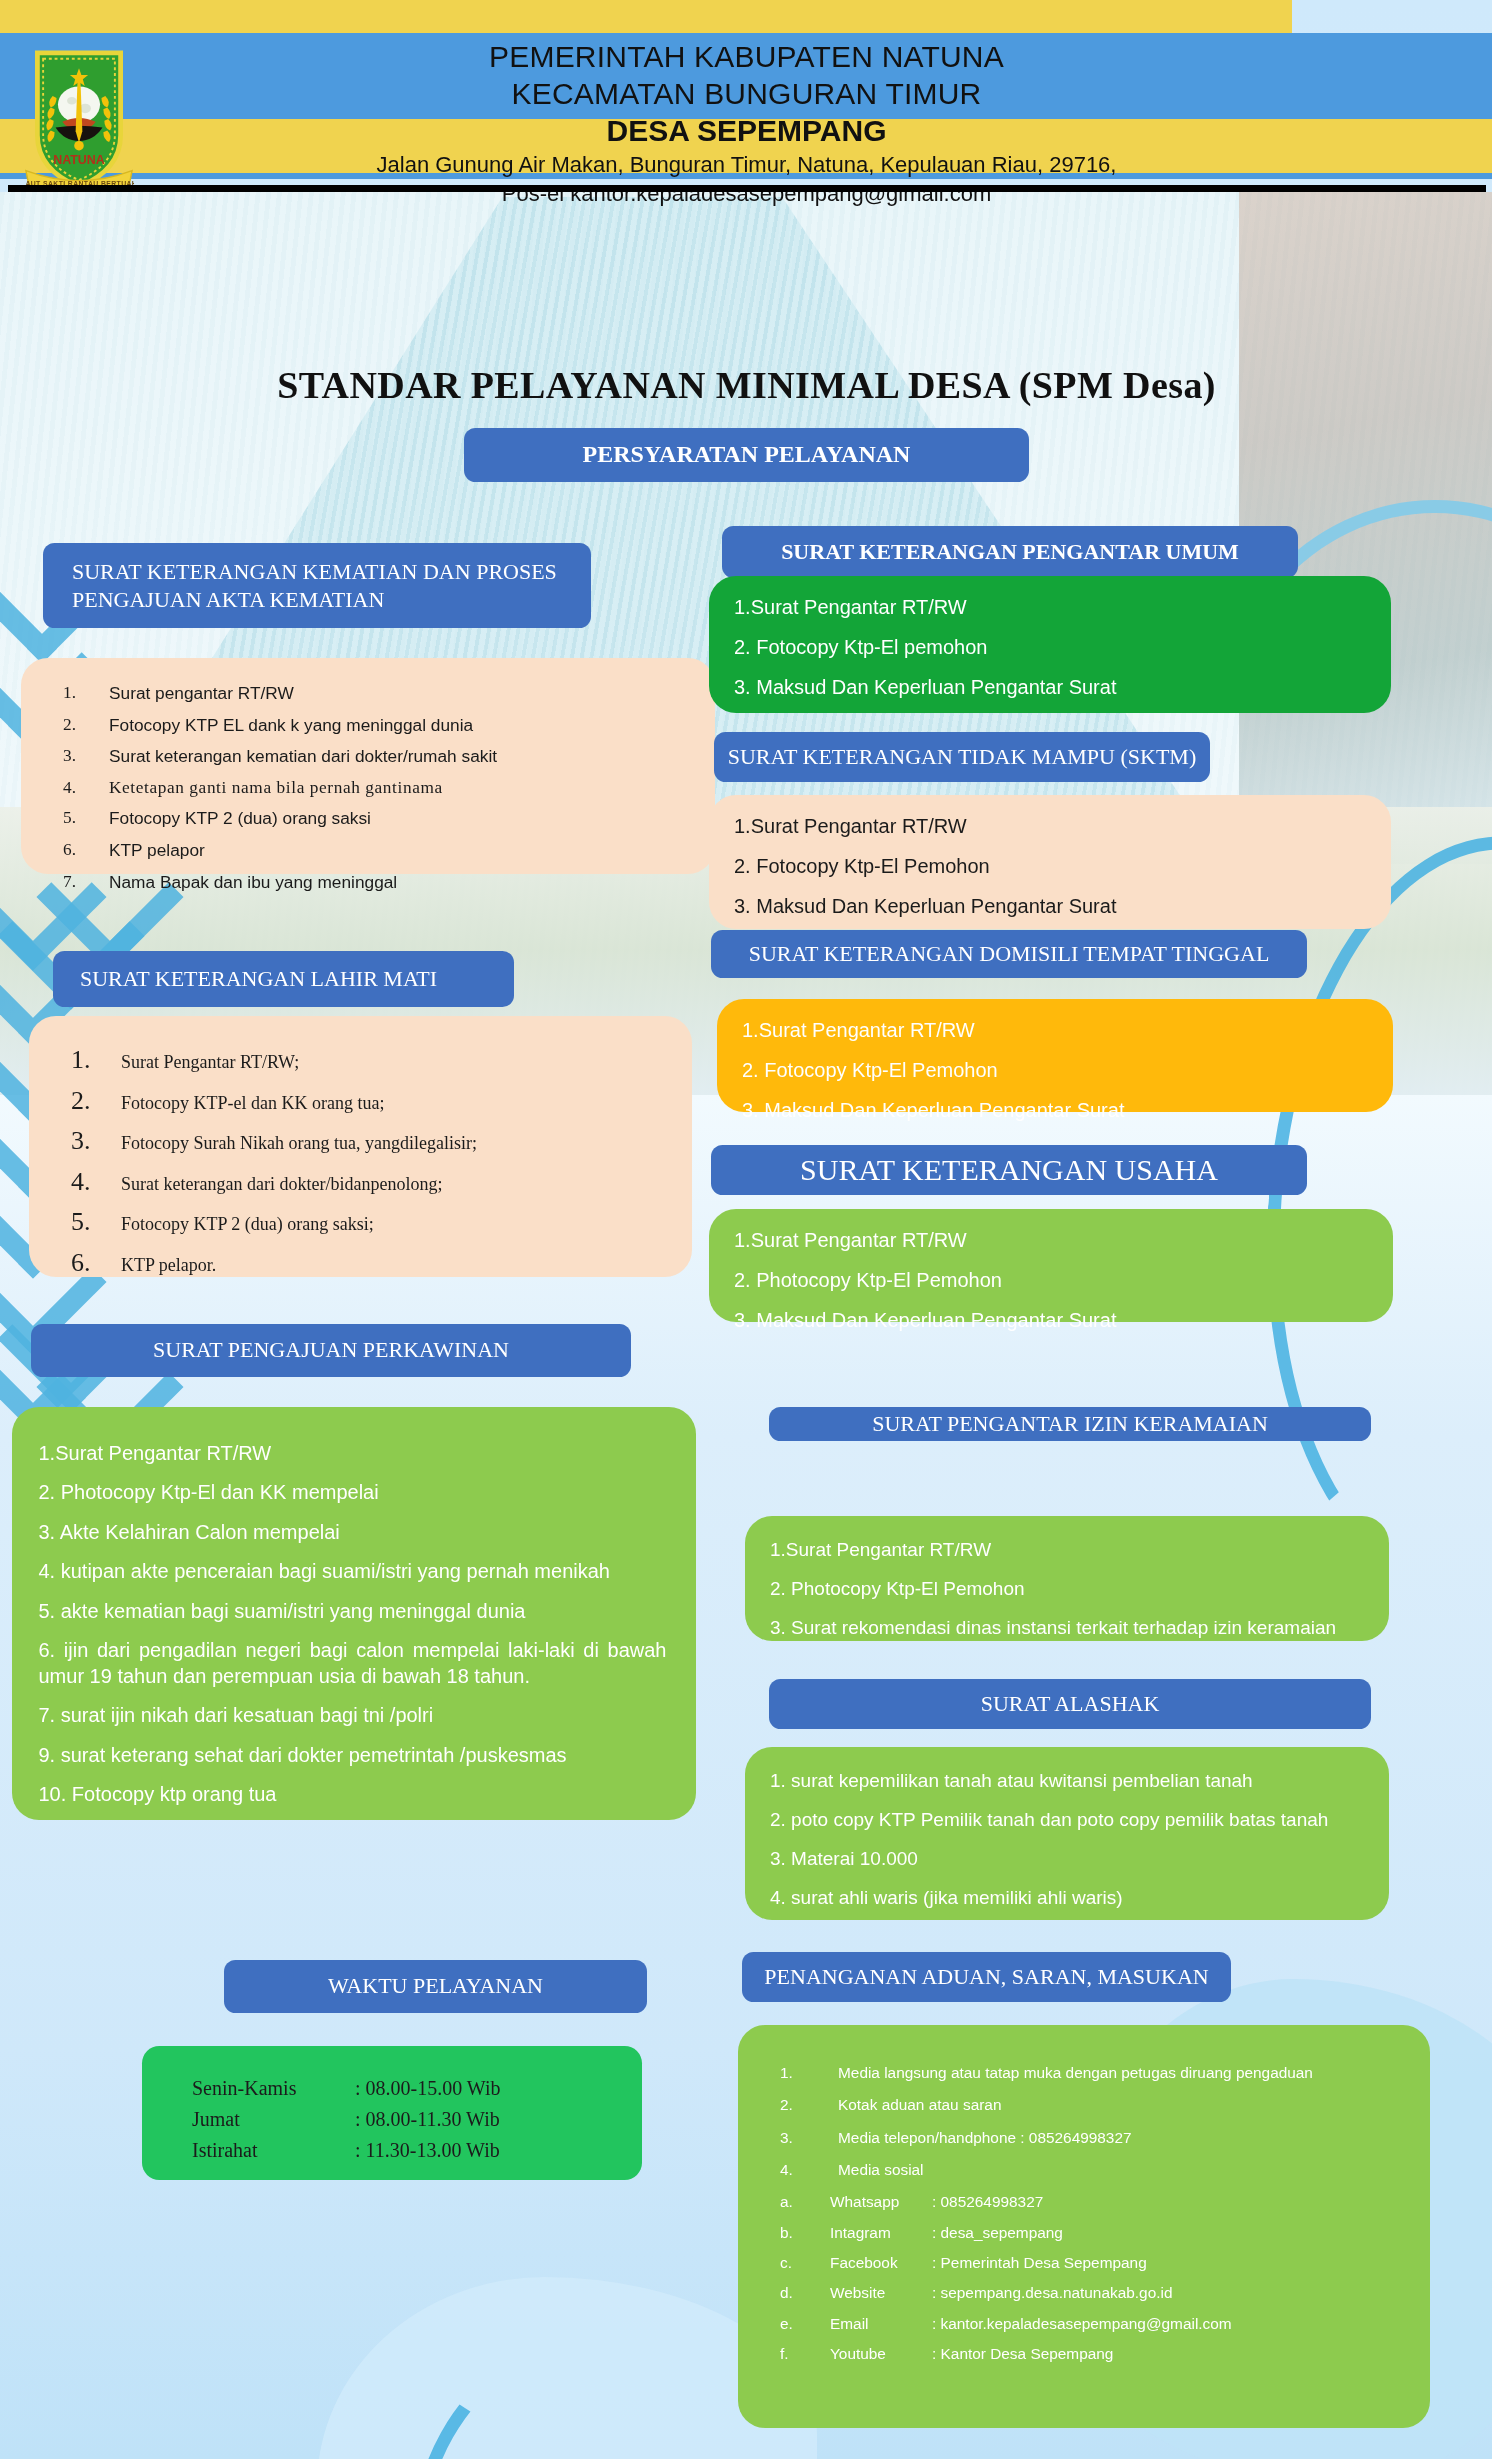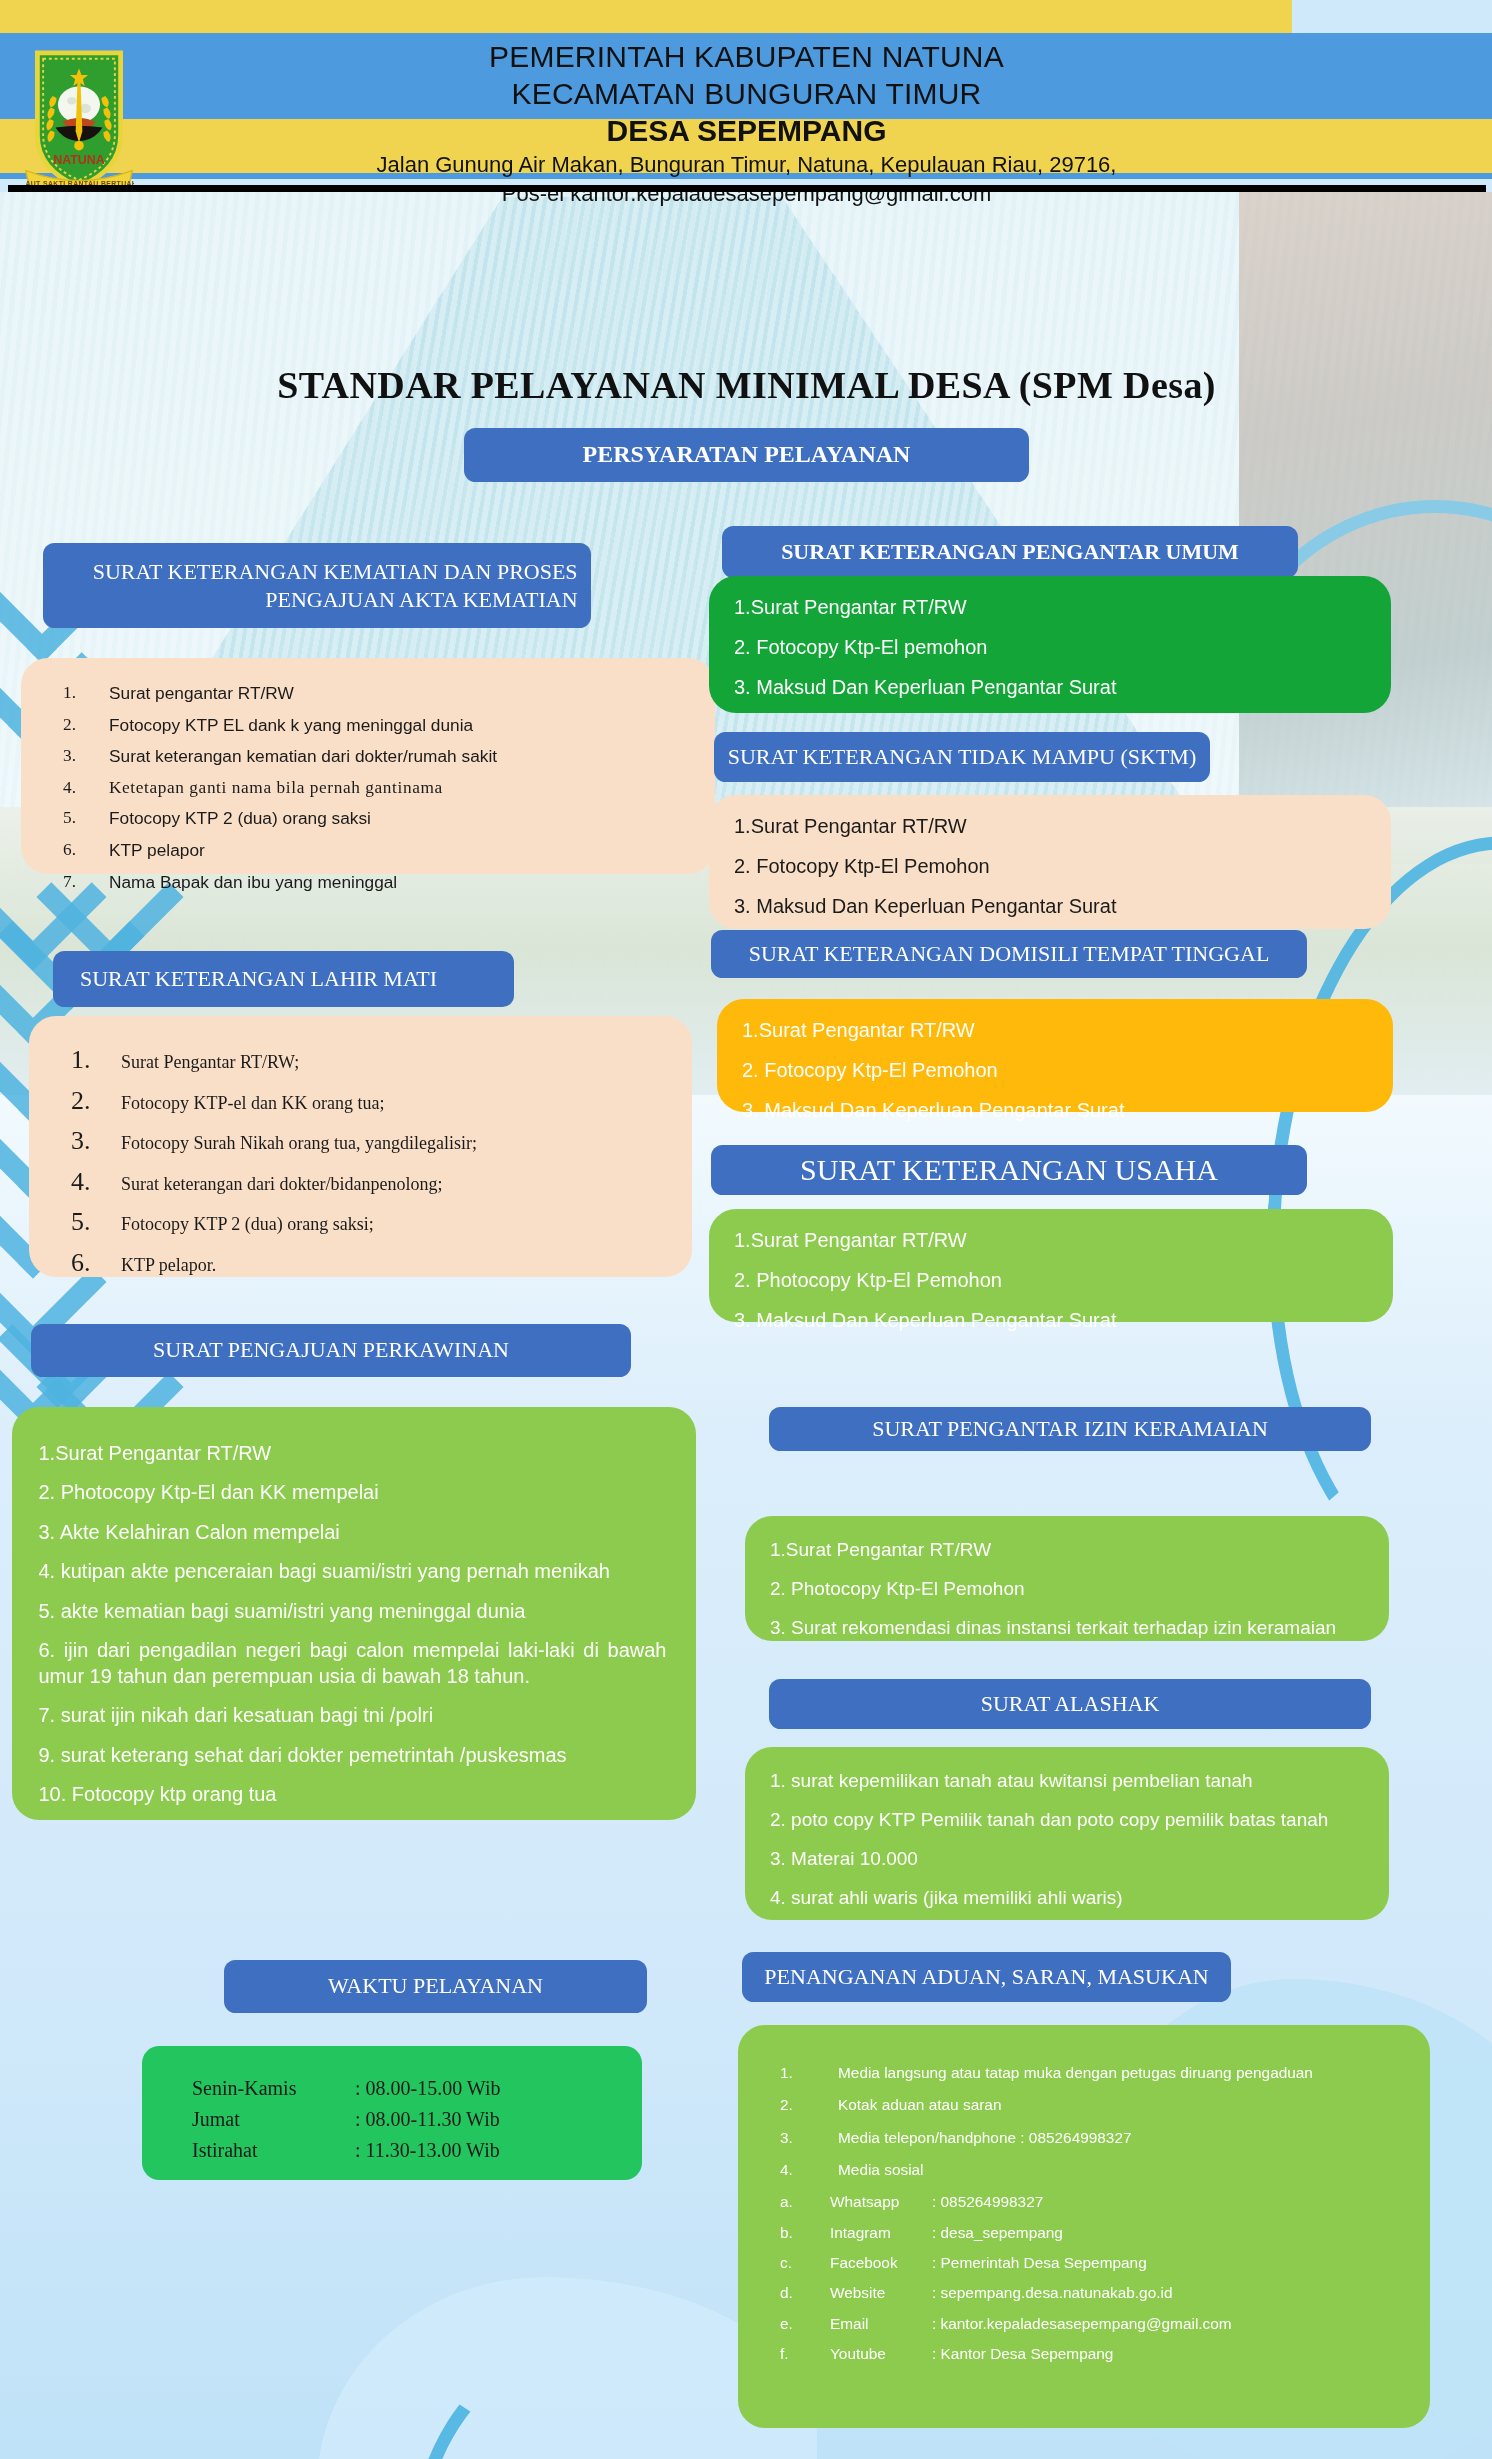--- a/index.html
+++ b/index.html
@@ -199,21 +199,21 @@
     <div class="h-line3">DESA SEPEMPANG</div>
     <div class="h-line4">Jalan Gunung Air Makan, Bunguran Timur, Natuna, Kepulauan Riau, 29716,</div>
     <div class="h-line5">Pos-el kantor.kepaladesasepempang@gimail.com</div>
   </div>
   <div class="header-rule"></div>
 
   <div class="main-title">STANDAR PELAYANAN MINIMAL DESA (SPM Desa)</div>
 
   <div class="pill bold" style="left:464px;top:428px;width:565px;height:54px;font-size:24px;">PERSYARATAN PELAYANAN</div>
 
-  <div class="pill" style="left:43px;top:543px;width:548px;height:85px;font-size:22px;line-height:1.25;text-align:right;justify-content:flex-start;padding-left:29px;">SURAT KETERANGAN KEMATIAN DAN PROSES PENGAJUAN AKTA KEMATIAN</div>
+  <div class="pill" style="left:43px;top:543px;width:548px;height:85px;font-size:22px;line-height:1.25;text-align:left;justify-content:flex-start;padding-left:29px;">SURAT KETERANGAN KEMATIAN DAN PROSES PENGAJUAN AKTA KEMATIAN</div>
 
   <div class="card peach l-kematian" style="left:21px;top:658px;width:694px;height:216px;">
     <ol>
       <li>
           <span class="n">1.</span>
           <span class="t">Surat pengantar RT/RW</span>
         </li>
       <li>
           <span class="n">2.</span>
           <span class="t">Fotocopy KTP EL dank k yang meninggal dunia</span>
@@ -333,21 +333,21 @@
 
   <div class="pill" style="left:711px;top:1145px;width:596px;height:50px;font-size:30px;">SURAT KETERANGAN USAHA</div>
   <div class="card ltgreen l3" style="left:709px;top:1209px;width:684px;height:113px;">
     <ul>
       <li>1.Surat Pengantar RT/RW</li>
       <li>2. Photocopy Ktp-El Pemohon</li>
       <li>3. Maksud Dan Keperluan Pengantar Surat</li>
     </ul>
   </div>
 
-  <div class="pill" style="left:769px;top:1407px;width:602px;height:44px;font-size:22px;">SURAT PENGANTAR IZIN KERAMAIAN</div>
+  <div class="pill" style="left:769px;top:1407px;width:602px;height:34px;font-size:22px;">SURAT PENGANTAR IZIN KERAMAIAN</div>
   <div class="card ltgreen l-alas" style="left:745px;top:1516px;width:644px;height:125px;">
     <ul>
       <li>1.Surat Pengantar RT/RW</li>
       <li>2. Photocopy Ktp-El Pemohon</li>
       <li>3. Surat rekomendasi  dinas instansi terkait terhadap izin keramaian</li>
     </ul>
   </div>
 
   <div class="pill" style="left:769px;top:1679px;width:602px;height:50px;font-size:22px;">SURAT ALASHAK</div>
   <div class="card ltgreen l-alas" style="left:745px;top:1747px;width:644px;height:173px;">

